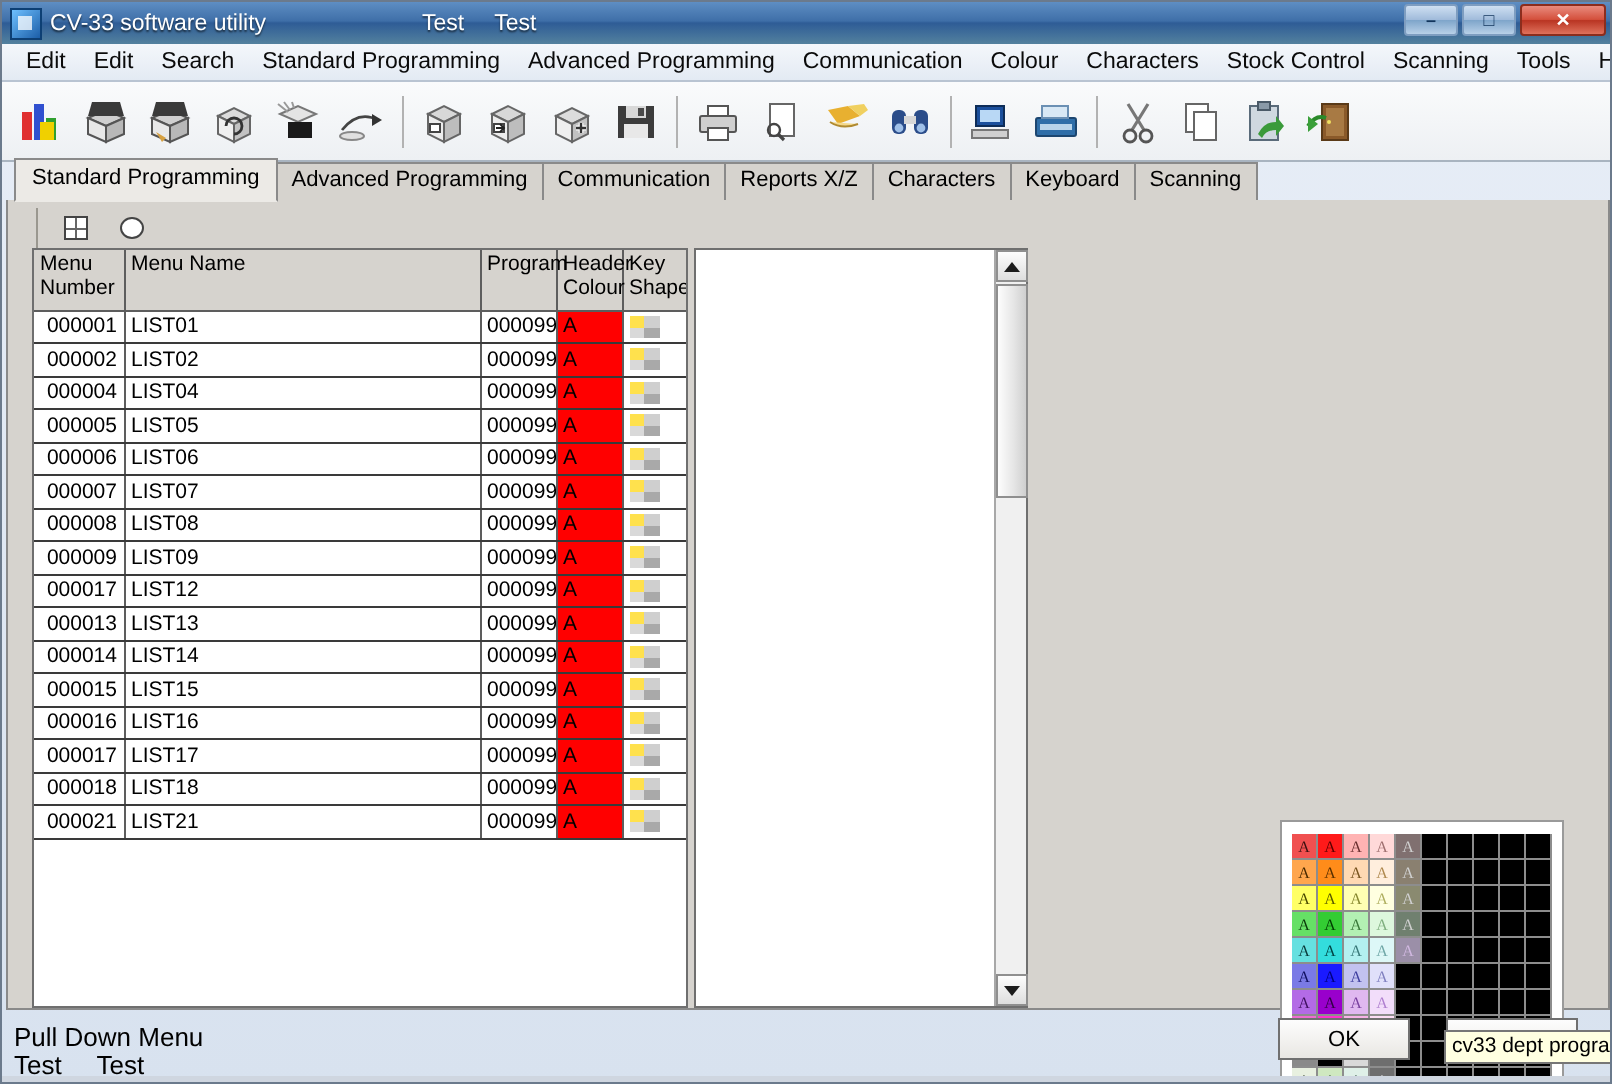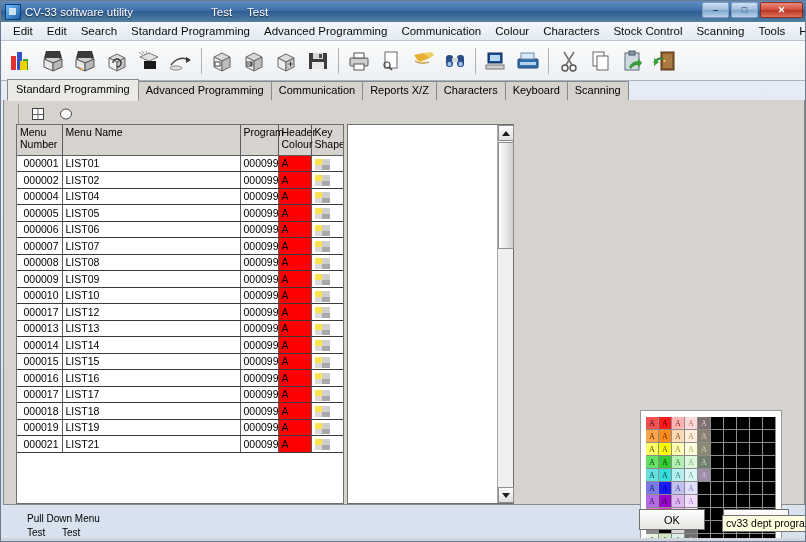--- a/index.html
+++ b/index.html
@@ -275,22 +275,22 @@
     font-family: "Liberation Serif", serif;
     overflow: hidden;
   }
 
   
   #footer {
     position: absolute; left: 2px; top: 506px;
     width: 802px; height: 34px;
   }
   #footlabel {
-    position: absolute; left: 24px; top: 5px;
-    font-size: 10px; color: #000; line-height: 14px;
+    position: absolute; left: 4px; top: 5px;
+    font-size: 13px; color: #000; line-height: 14px;
   }
   #footlabel .row2 span { margin-right: 14px; }
   .fbtn {
     position: absolute;
     width: 66px; height: 21px;
     background: linear-gradient(180deg,#fdfdfd,#e9e7e3);
     border: 1px solid #707070;
     font-size: 11px; color: #000;
     display: flex; align-items: center; justify-content: center;
   }
@@ -629,27 +629,20 @@
               <td class="c-key"><span class="keyshape"><i class="a"></i><i class="b"></i><i class="c"></i><i class="d"></i></span></td>
             </tr>
             <tr>
               <td class="c-num">000009</td>
               <td>LIST09</td>
               <td class="c-prog">000099</td>
               <td class="c-colour" style="background: rgb(255, 0, 0);">A</td>
               <td class="c-key"><span class="keyshape"><i class="a"></i><i class="b"></i><i class="c"></i><i class="d"></i></span></td>
             </tr>
             <tr>
-              <td class="c-num">000010</td>
-              <td>LIST10</td>
-              <td class="c-prog">000099</td>
-              <td class="c-colour" style="background: rgb(255, 0, 0);">A</td>
-              <td class="c-key"><span class="keyshape"><i class="a"></i><i class="b"></i><i class="c"></i><i class="d"></i></span></td>
-            </tr>
-            <tr>
               <td class="c-num">000017</td>
               <td>LIST12</td>
               <td class="c-prog">000099</td>
               <td class="c-colour" style="background: rgb(255, 0, 0);">A</td>
               <td class="c-key"><span class="keyshape"><i class="a"></i><i class="b"></i><i class="c"></i><i class="d"></i></span></td>
             </tr>
             <tr>
               <td class="c-num">000013</td>
               <td>LIST13</td>
               <td class="c-prog">000099</td>
@@ -680,27 +673,20 @@
             <tr>
               <td class="c-num">000017</td>
               <td>LIST17</td>
               <td class="c-prog">000099</td>
               <td class="c-colour" style="background: rgb(255, 0, 0);">A</td>
               <td class="c-key"><span class="keyshape"><i class="a"></i><i class="b"></i><i class="c"></i><i class="d"></i></span></td>
             </tr>
             <tr>
               <td class="c-num">000018</td>
               <td>LIST18</td>
-              <td class="c-prog">000099</td>
-              <td class="c-colour" style="background: rgb(255, 0, 0);">A</td>
-              <td class="c-key"><span class="keyshape"><i class="a"></i><i class="b"></i><i class="c"></i><i class="d"></i></span></td>
-            </tr>
-            <tr>
-              <td class="c-num">000019</td>
-              <td>LIST19</td>
               <td class="c-prog">000099</td>
               <td class="c-colour" style="background: rgb(255, 0, 0);">A</td>
               <td class="c-key"><span class="keyshape"><i class="a"></i><i class="b"></i><i class="c"></i><i class="d"></i></span></td>
             </tr>
             <tr>
               <td class="c-num">000021</td>
               <td>LIST21</td>
               <td class="c-prog">000099</td>
               <td class="c-colour" style="background: rgb(255, 0, 0);">A</td>
               <td class="c-key"><span class="keyshape"><i class="a"></i><i class="b"></i><i class="c"></i><i class="d"></i></span></td>

